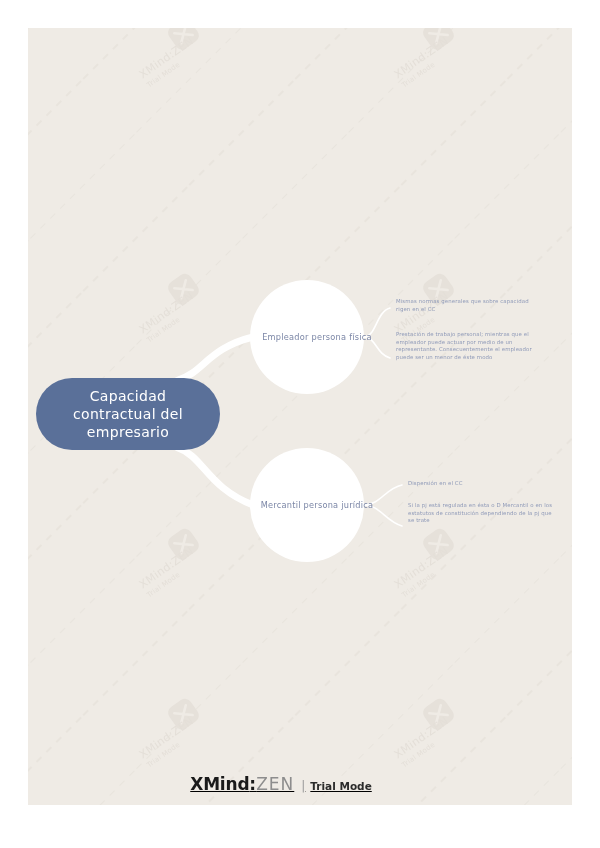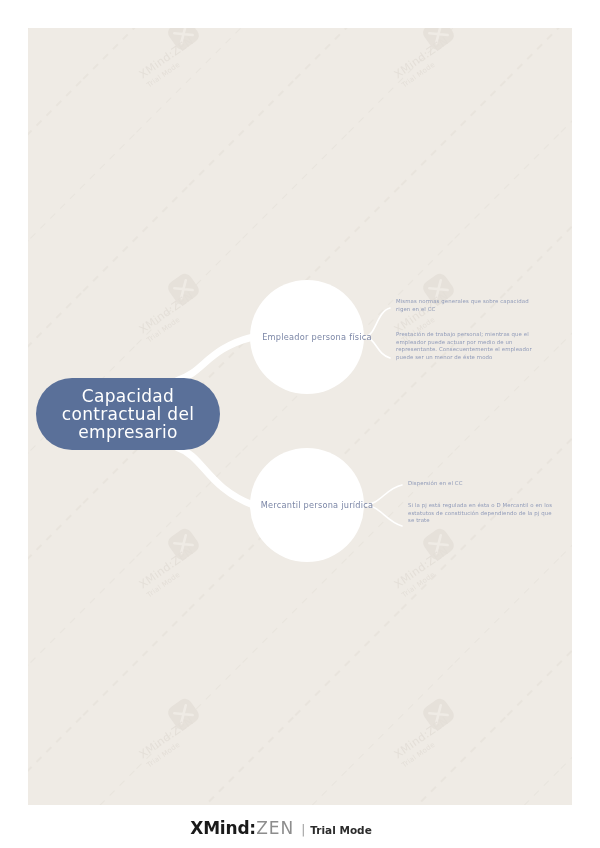--- a/index.html
+++ b/index.html
@@ -44,21 +44,21 @@
     height: 72px;
     background: #5a7099;
     border-radius: 36px;
     display: flex;
     align-items: center;
     justify-content: center;
     z-index: 6;
   }
   #central-topic .ct-text {
     color: #ffffff;
-    font-size: 17px;
+    font-size: 14px;
     line-height: 18px;
     text-align: center;
     font-family: "DejaVu Sans", sans-serif;
     letter-spacing: .3px;
     white-space: pre-line;
     padding: 0 10px;
   }
 
   
   .branch-node {
@@ -104,24 +104,25 @@
   }
   #leaf-1 { left: 368px; top: 270px; width: 148px; }
   #leaf-2 { left: 368px; top: 303px; width: 150px; }
   #leaf-3 { left: 380px; top: 452px; width: 148px; }
   #leaf-4 { left: 380px; top: 474px; width: 148px; }
 
   
   #footer {
     position: absolute;
     left: 0;
-    top: 818px;
+    top: 774px;
     width: 562px;
     text-align: center;
     white-space: nowrap;
+    text-decoration: underline;
   }
   #footer .fb-xmind {
     font-size: 17px;
     font-weight: bold;
     color: #1a1a1a;
     letter-spacing: -.2px;
     font-family: "DejaVu Sans", sans-serif;
   }
   #footer .fb-colon {
     font-size: 17px;

